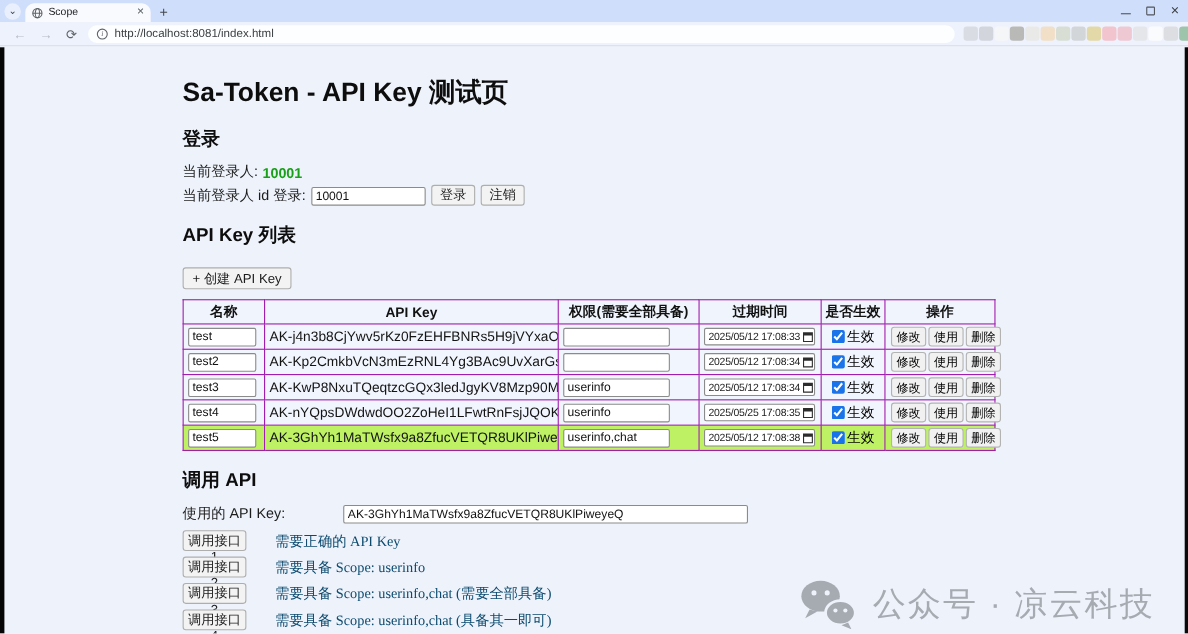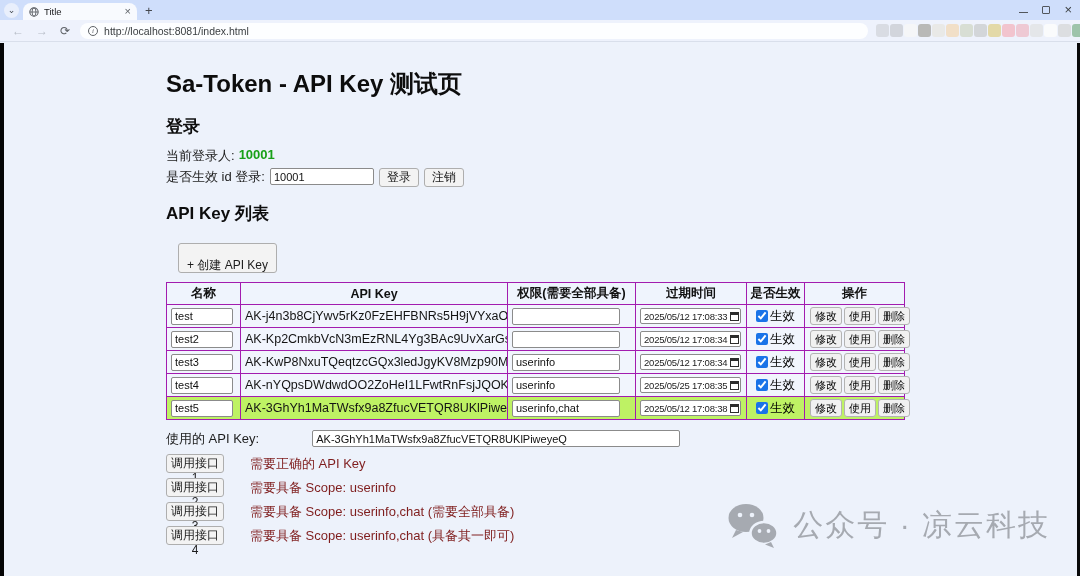--- a/index.html
+++ b/index.html
@@ -48,80 +48,80 @@
   }
   .url-text { font-size:10.5px; color:#3c4043; }
   .extbar { display:flex; gap:1px; margin-left:8px; align-items:center; }
   .ext { width:13px; height:13px; border-radius:3px; display:inline-block; }
   
   .strip-l { position:absolute; left:0; top:43px; bottom:0; width:4px; background:#050505; }
   .strip-r { position:absolute; right:0; top:43px; bottom:0; width:3px; background:#0a0a0a; }
   .content { position:absolute; left:166px; top:53px; width:770px; }
   h1.pgtitle { font-size:24px; margin:15px 0 10px; color:#0d0d0d; }
   h2.sec { font-size:17px; margin:15px 0 9px; color:#0d0d0d; }
-  .line { font-size:13px; color:#1c1c1c; margin:3px 0; display:flex; align-items:flex-start; }
+  .line { font-size:13px; color:#1c1c1c; margin:3px 0; display:flex; align-items:flex-end; }
   .green { color:#18a018; font-weight:bold; margin-left:4px; }
   input.txt {
     border:1px solid #8b8b8b; border-radius:2px; background:#fff;
     font-size:11px; height:17px; padding:0 3px; color:#111;
     font-family:"Liberation Sans", sans-serif;
   }
   .id-input { width:104px; margin-left:5px; }
   .btn {
     font-size:12px; color:#1c1c1c; background:#f3f3f3; border:1px solid #aeaeae;
     border-radius:3px; padding:1px 7px; height:19px; line-height:15px;
     font-family:"Liberation Sans", sans-serif;
   }
   .line .btn { margin-left:5px; }
-  .create-btn { margin:9px 12px 7px; padding:14px 8px; height:20px; }
+  .create-btn { margin:9px 0 7px; padding:2px 8px; height:20px; }
   table.keys {
     border-collapse:collapse; table-layout:fixed; width:738px; margin-top:2px;
     font-size:12.5px;
   }
   table.keys th, table.keys td { border:1px solid #a21caf; }
   table.keys th { font-weight:bold; padding:2px; height:16px; background:#eff4fd; color:#111; }
   table.keys td { padding:2px 4px; height:19px; background:#f1f5fd; }
   tr.hl td { background:#bef264; }
   .c-name { width:74px; } .c-key { width:267px; } .c-scope { width:128px; }
   .c-date { width:111px; } .c-active { width:58px; } .c-ops { width:100px; }
   .name-in { width:62px; height:15px; font-size:10px; }
-  .scope-in { width:108px; height:15px; font-size:10.5px; }
+  .scope-in { width:97px; height:15px; font-size:10.5px; }
   .key-cell { overflow:hidden; white-space:nowrap; color:#141414; }
   .datebox {
     display:inline-flex; align-items:center; border:1px solid #8b8b8b; border-radius:2px;
     background:#fff; height:16px; padding:0 3px; width:101px; overflow:hidden;
   }
   .r-date { font-size:9.5px; color:#222; white-space:nowrap; letter-spacing:-0.2px; }
   .cal { width:9px; height:9px; border:1px solid #2c2c2c; border-top:3px solid #2c2c2c; margin-left:3px; flex:none; }
   .active-cell label { display:flex; align-items:center; gap:2px; justify-content:center; }
   .cb { width:12px; height:12px; accent-color:#1a73e8; margin:0; }
   .ops-cell { text-align:center; white-space:nowrap; }
   .op { font-size:11px; padding:1px 4px; height:18px; margin:0 1px; background:#f1f1f1;
         border:1px solid #b3b3b3; border-radius:3px; font-family:"Liberation Sans", sans-serif; }
   .keyrow { margin:10px 0 6px;gap:47px; }
   .use-key-in { width:368px; margin-left:6px; }
   .api-row { display:flex; align-items:center; margin:5px 0; font-size:13px; }
   .api-btn { width:58px; text-align:center; padding:1px 4px; }
-  .api-desc { color:#7f1d1d; margin-left:26px; }
+  .api-desc { color:#0c4a6e; margin-left:26px;font-family:Liberation Serif, serif; }
   
-  .watermark { position:absolute; right:30px; bottom:28px; display:flex; align-items:center; gap:14px; }
+  .watermark { position:absolute; right:30px; bottom:4px; display:flex; align-items:center; gap:14px; }
   .wm-text { font-size:30px; color:#a6aab1; letter-spacing:2px; }
 </style>
 </head>
 <body>
 
 <div class="tabstrip">
   <div class="tab-search">⌄</div>
   <div class="tab">
     <svg width="10" height="10" viewBox="0 0 12 12">
       <circle cx="6" cy="6" r="5" fill="none" stroke="#5f6368" stroke-width="1.3"></circle>
       <ellipse cx="6" cy="6" rx="2.3" ry="5" fill="none" stroke="#5f6368" stroke-width="1.1"></ellipse>
       <line x1="1" y1="6" x2="11" y2="6" stroke="#5f6368" stroke-width="1.1"></line>
     </svg>
-    <span class="tab-title">Title</span>
+    <span class="tab-title">Scope</span>
     <span class="tab-close">×</span>
   </div>
   <span class="newtab">+</span>
   <div class="win-controls">
     <span class="win-min"></span>
     <span class="win-max"></span>
     <span class="win-close">×</span>
   </div>
 </div>
 
@@ -157,21 +157,21 @@
 
 <div class="content">
   <h1 class="pgtitle">Sa-Token - API Key 测试页</h1>
 
   <h2 class="sec">登录</h2>
   <div class="line">
     <span>当前登录人:</span>
     <span class="green">10001</span>
   </div>
   <div class="line">
-    <span>是否生效 id 登录:</span>
+    <span>当前登录人 id 登录:</span>
     <input class="txt id-input" value="10001" style="">
     <button class="btn">登录</button>
     <button class="btn">注销</button>
   </div>
 
   <h2 class="sec">API Key 列表</h2>
   <button class="btn create-btn">+ 创建 API Key</button>
 
   <table class="keys">
     <colgroup>
@@ -293,20 +293,21 @@
         <span class="r-active">生效</span>
       </label>
     </td>
     <td class="ops-cell">
       <button class="op">修改</button><button class="op">使用</button><button class="op">删除</button>
     </td>
   </tr>
 </tbody>
   </table>
 
+  <h2 class="sec">调用 API</h2>
   <div class="line keyrow">
     <span>使用的 API Key:</span>
     <input class="txt use-key-in" value="AK-3GhYh1MaTWsfx9a8ZfucVETQR8UKlPiweyeQ" style="">
   </div>
   <div id="apirows">
   <div class="api-row">
     <button class="btn api-btn a-btn">调用接口 1</button>
     <span class="api-desc a-desc">需要正确的 API Key</span>
   </div>
 

